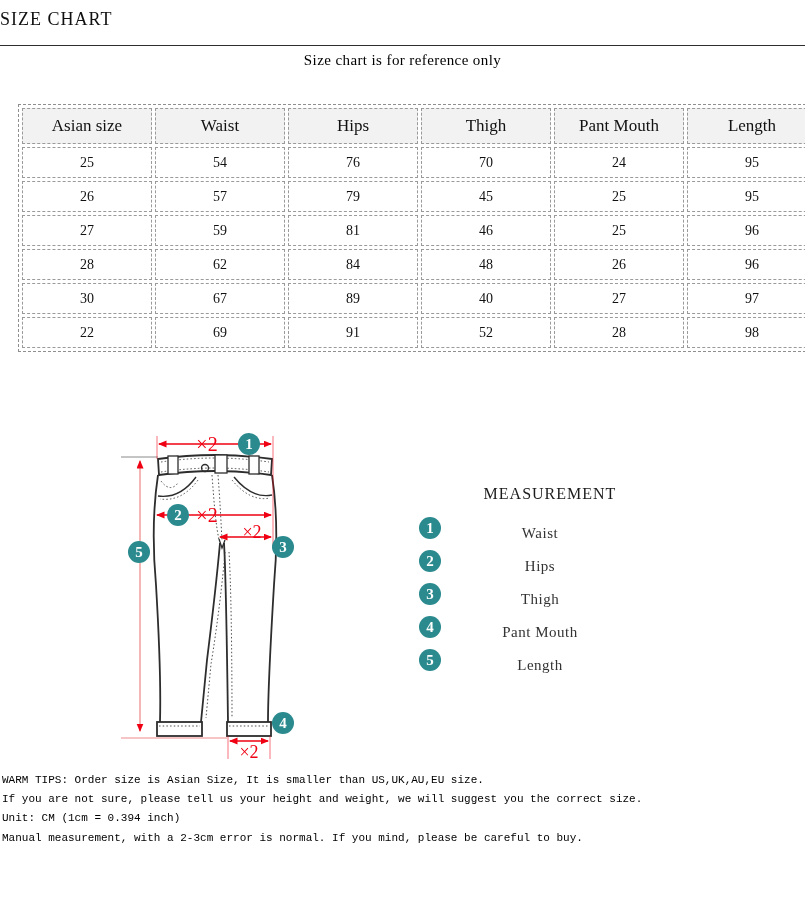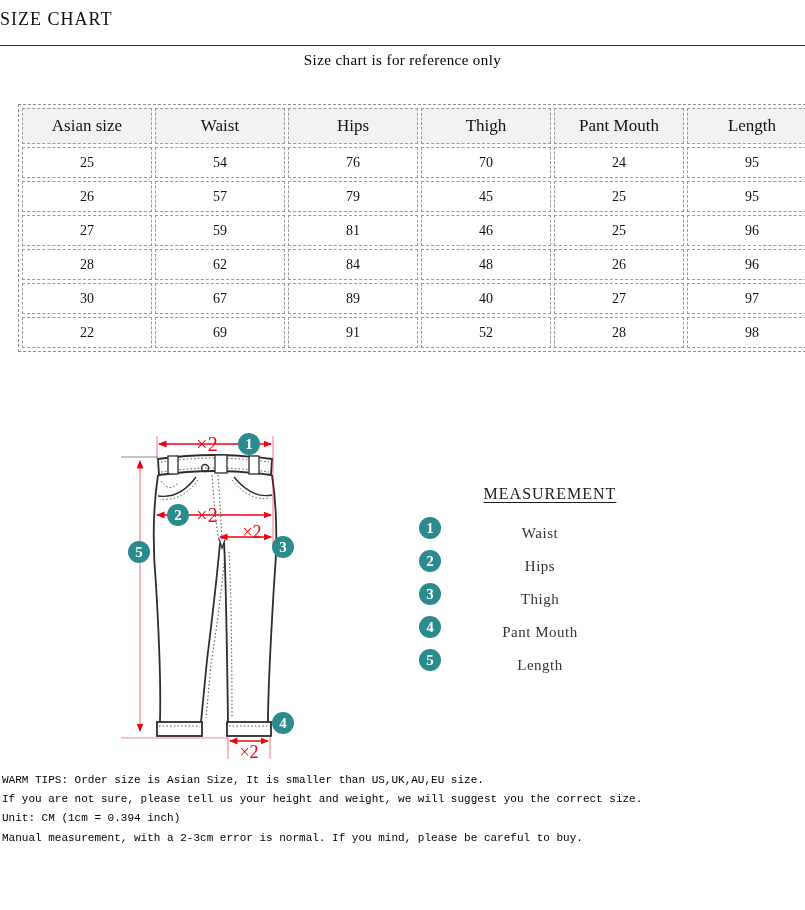--- a/index.html
+++ b/index.html
@@ -21,21 +21,21 @@
   .size-table th { background:#f2f2f2; border:1px dashed #9a9a9a; height:32px;
                    font-size:17px; font-weight:normal; color:#111; text-align:center; }
   .size-table td { border:1px dashed #9a9a9a; height:27px; text-align:center;
                    font-size:14px; color:#111;font-family:Liberation Serif, serif; }
 
   
   .pants-svg { position:absolute; left:100px; top:420px; }
 
   .legend-title { position:absolute; left:405px; top:485px; width:290px;
                   text-align:center; font-size:16px; letter-spacing:1px;
-                  text-decoration:underline; text-underline-offset:3px; color:#1c1c1c; }
+                  text-underline-offset:3px; color:#1c1c1c; }
   .legend-items { position:absolute; left:405px; top:516px; width:290px; }
   .legend-row   { position:relative; height:33px; }
   .badge  { position:absolute; left:14px; top:1px; width:22px; height:22px;
             border-radius:50%; background:#2a8a8e; color:#fff; text-align:center;
             line-height:22px; font-size:15px; font-weight:bold; }
   .legend-label { position:absolute; left:20px; top:9px; width:230px;
                   text-align:center; font-size:15px; color:#333; letter-spacing:.5px; }
 
   
   .tips { position:absolute; left:2px; top:771px; width:801px;

